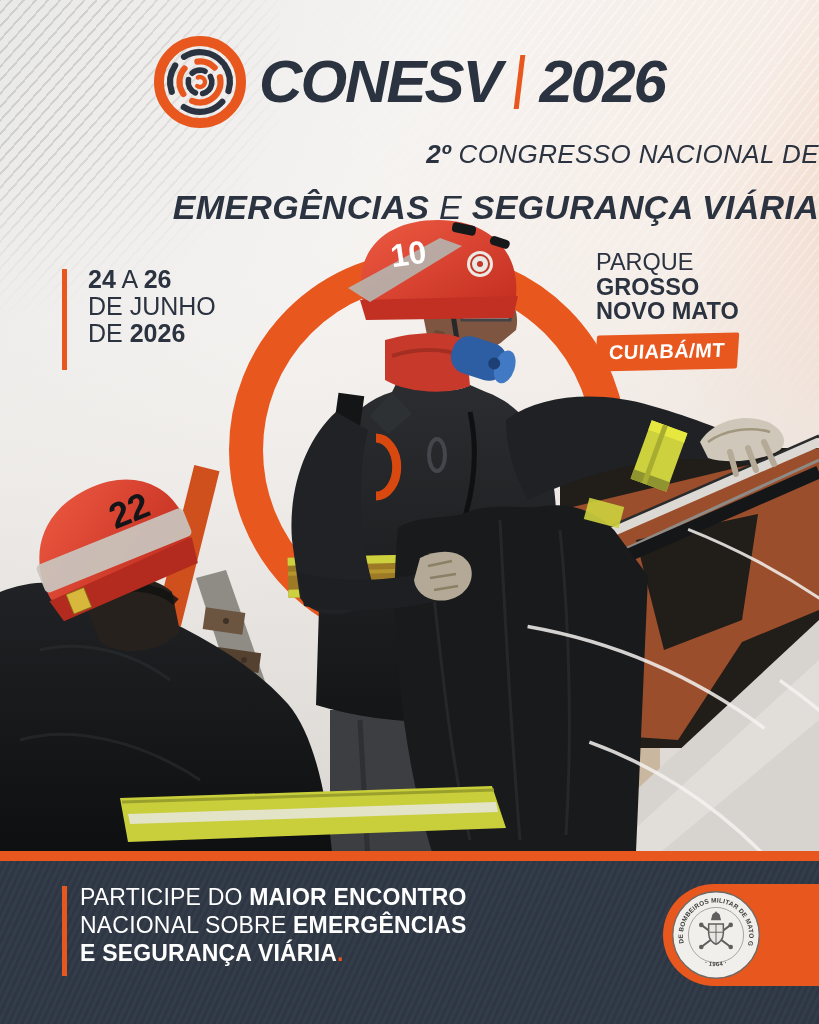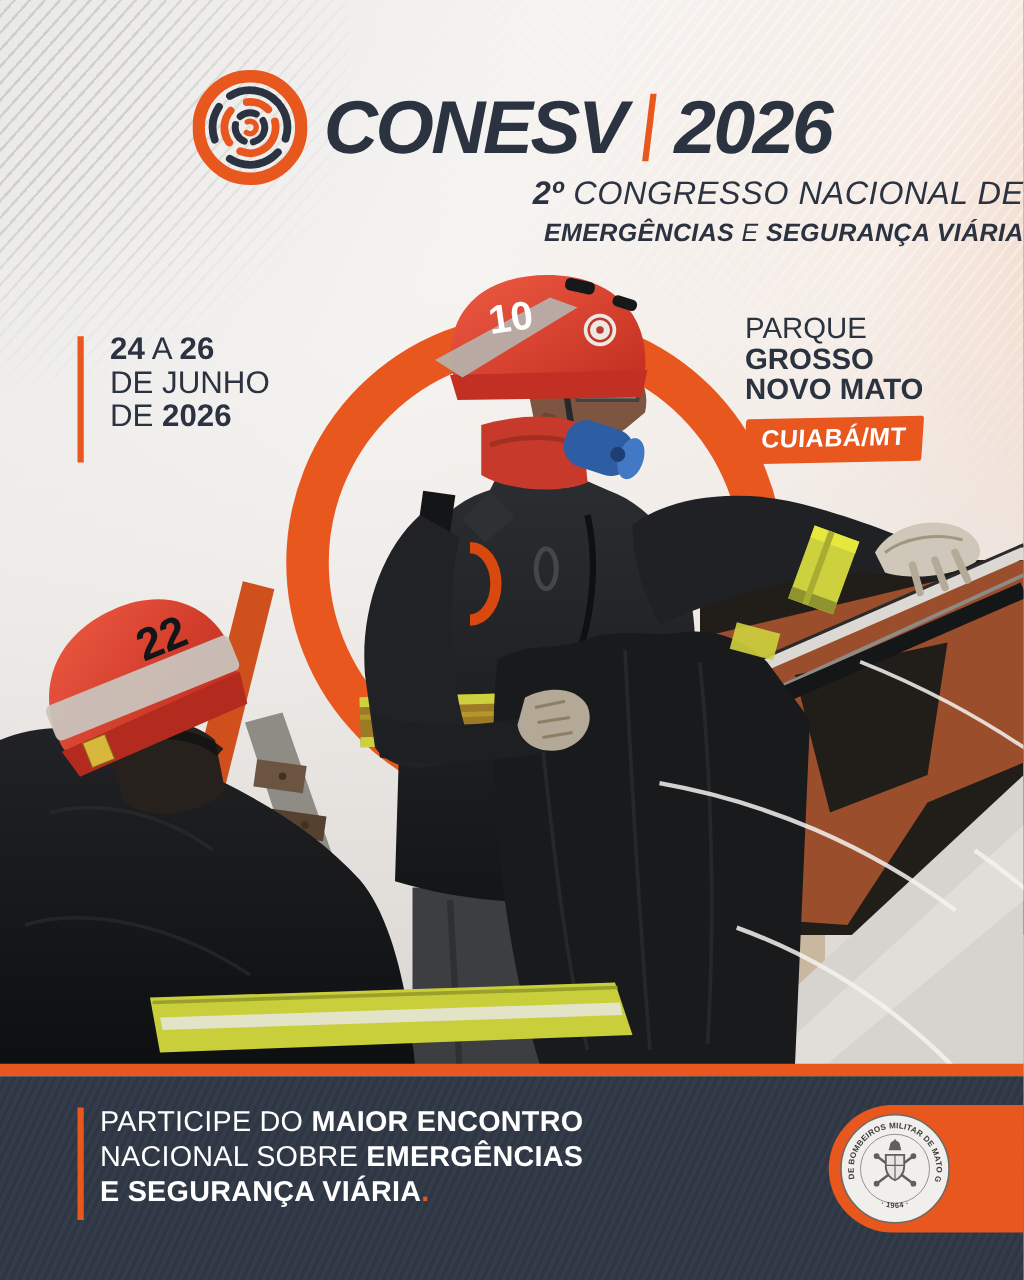--- a/index.html
+++ b/index.html
@@ -11,27 +11,27 @@
   .hatch-tr{position:absolute;top:0;right:0;width:520px;height:430px;pointer-events:none;
     background:repeating-linear-gradient(128deg,rgba(255,255,255,.34) 0 2px,rgba(0,0,0,0) 2px 8px);
     -webkit-mask-image:radial-gradient(ellipse at 100% 0%,#000 35%,transparent 78%);
     mask-image:radial-gradient(ellipse at 100% 0%,#000 35%,transparent 78%);}
   .grunge-tl{position:absolute;top:-20px;left:-20px;width:300px;height:330px;pointer-events:none;
     background:repeating-linear-gradient(132deg,rgba(148,148,146,.30) 0 2px,rgba(0,0,0,0) 2px 9px);
     -webkit-mask-image:radial-gradient(ellipse at 0% 20%,#000 30%,transparent 75%);
     mask-image:radial-gradient(ellipse at 0% 20%,#000 30%,transparent 75%);}
   .b{font-weight:bold;}
   
-  .logo-row{position:absolute;top:56px;left:0;right:0;display:flex;align-items:center;justify-content:center;gap:13px;z-index:6;}
+  .logo-row{position:absolute;top:36px;left:0;right:0;display:flex;align-items:center;justify-content:center;gap:13px;z-index:6;}
   .logo-mark{width:92px;height:92px;flex:0 0 auto;}
   .brand,.year-big{font-size:60px;font-style:italic;font-weight:bold;color:#2B3340;letter-spacing:-2px;line-height:1;}
   .logo-divider{width:5px;height:54px;background:#E8571E;transform:skewX(-7deg);margin:0 4px;}
   .subtitle{position:absolute;top:139px;left:0;right:0;text-align:right;z-index:6;color:#2B3340;font-style:italic;}
   .subtitle .l1{font-size:26px;letter-spacing:.4px;}
-  .subtitle .l2{font-size:20px;letter-spacing:.3px;margin-top:6px;}
+  .subtitle .l2{font-size:34px;letter-spacing:.3px;margin-top:18px;}
   
   .date-block{position:absolute;left:62px;top:266px;z-index:6;color:#2B3340;font-size:25px;line-height:27px;padding-left:26px;}
   .date-block::before{content:"";position:absolute;left:0;top:3px;width:4.5px;height:101px;background:#E8571E;}
   .venue-block{position:absolute;left:596px;top:250px;z-index:6;color:#2B3340;font-size:23.5px;line-height:24.5px;}
   .city-badge{display:inline-block;margin-top:10px;background:#E8571E;color:#fff;font-size:20px;font-weight:bold;
     padding:5px 13px 6px;border-radius:2px;transform:skewX(-5deg) rotate(-1.2deg);letter-spacing:.4px;}
   
   .photo{position:absolute;top:180px;left:0;width:819px;height:672px;z-index:2;display:block;}
   
   .footer-strip{position:absolute;top:851px;left:0;width:819px;height:10px;background:#E8571E;z-index:7;}

